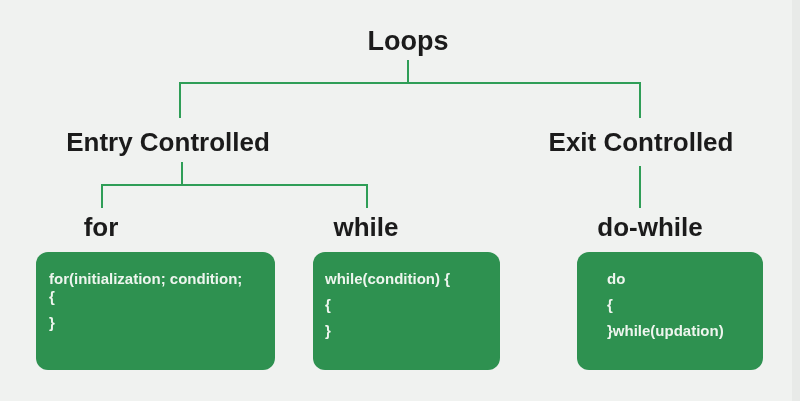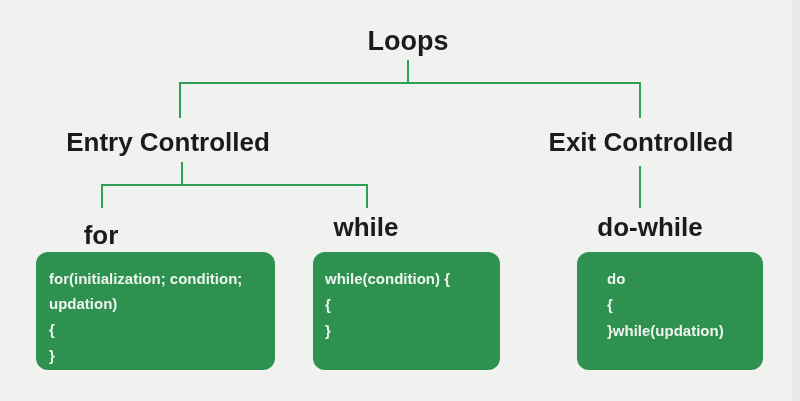--- a/index.html
+++ b/index.html
@@ -22,21 +22,21 @@
     font-weight: 600;
     white-space: nowrap;
     line-height: 30px;
   }
   .heading.lv1 { font-size: 27px; }
   .heading.lv2 { font-size: 26px; }
   .heading.lv3 { font-size: 26px; }
   #node-root    { left: 408px; top: 26px; }
   #node-entry   { left: 168px; top: 127px; }
   #node-exit    { left: 641px; top: 127px; }
-  #node-for     { left: 101px; top: 220px; }
+  #node-for     { left: 101px; top: 212px; }
   #node-while   { left: 366px; top: 212px; }
   #node-dowhile { left: 650px; top: 212px; }
 
   
   .vline, .hline {
     position: absolute;
     background: var(--line, #2f9e57);
   }
   .vline { width: 2px; }
   .hline { height: 2px; }
@@ -61,21 +61,21 @@
     font-size: 15px;
     font-weight: 600;
     box-sizing: border-box;
     padding-top: 18px;
   }
   .codebox p {
     margin: 0 0 9px 0;
     line-height: 17px;
     white-space: nowrap;
   }
-  .codebox p.tight { margin-bottom: 8px; }
+  .codebox p.tight { margin-bottom: 1px; }
   #box-for     { left: 36px;  width: 239px; padding-left: 13px; padding-right: 8px; }
   #box-while   { left: 313px; width: 187px; padding-left: 12px; padding-right: 8px; }
   #box-dowhile { left: 577px; width: 186px; padding-left: 30px; padding-right: 8px; }
 </style>
 </head>
 <body>
 
 <div class="stage" style="--bg: #f0f2f0; --line: #2f9e57; --box: #2e9150; --heading: #1b1b1b; --code: #eef5ee;">
 
   <div class="heading lv1" id="node-root">Loops</div>
@@ -93,21 +93,20 @@
   <div class="vline" id="v-for"></div>
   <div class="vline" id="v-while"></div>
   <div class="vline" id="v-dowhile"></div>
 
   <div class="heading lv3" id="node-for">for</div>
   <div class="heading lv3" id="node-dowhile">do-while</div>
   <div class="heading lv3" id="node-while">while</div>
 
   <div class="codebox" id="box-for">
     <p class="tight">for(initialization; condition;</p>
-    <p>updation)</p>
     <p>{</p>
     <p>}</p>
   </div>
 
   <div class="codebox" id="box-while">
     <p>while(condition) {</p>
     <p>{</p>
     <p>}</p>
   </div>
 

